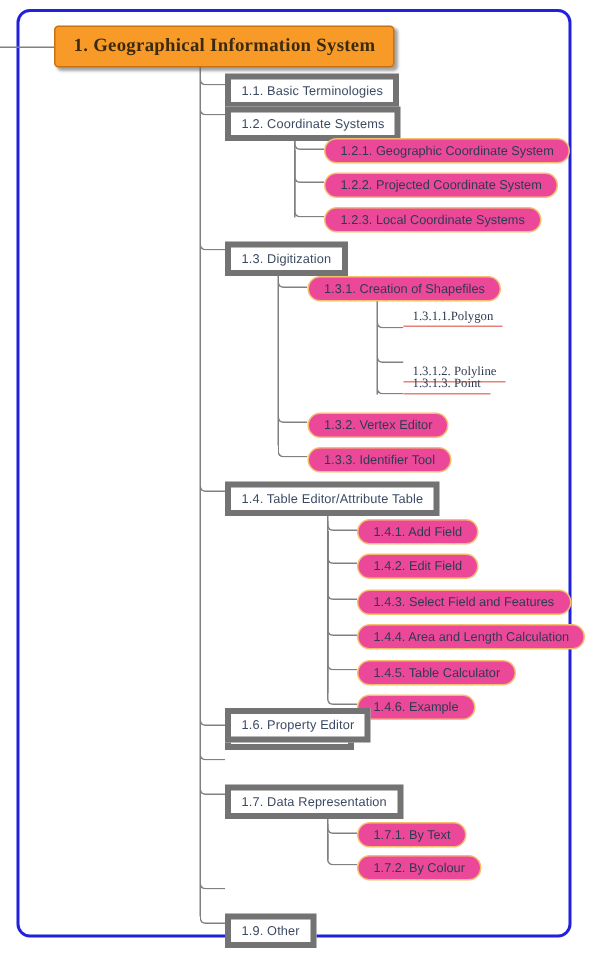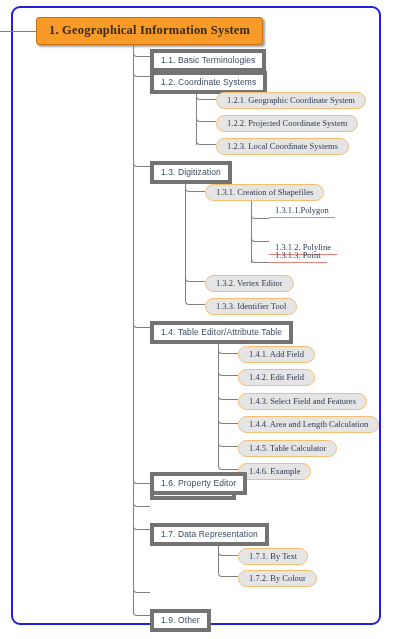--- a/index.html
+++ b/index.html
@@ -46,24 +46,24 @@
     background:#ffffff;
     border:4px solid #737373;
     color:#3b4a63;
     font-family:"Liberation Sans", sans-serif;
     font-size:8.5px;
     padding:2px 7px 3px 7px;
     letter-spacing:.1px;
   }
 
   .lvl3{
-    background:#e5e5e5;
+    background:#ec4899;
     border:1px solid #F5BE6E;
     color:#2e3a52;
-    font-family:Liberation Serif, serif;
+    font-family:Liberation Sans, sans-serif;
     font-size:8.5px;
     padding:2px 10px 3px 10px;
     border-radius:10px;
   }
 
   .lvl4{
     color:#2e3a52;
     font-family:"Liberation Serif", serif;
     font-size:8.5px;
     border-bottom:1.5px solid #E8817A;

